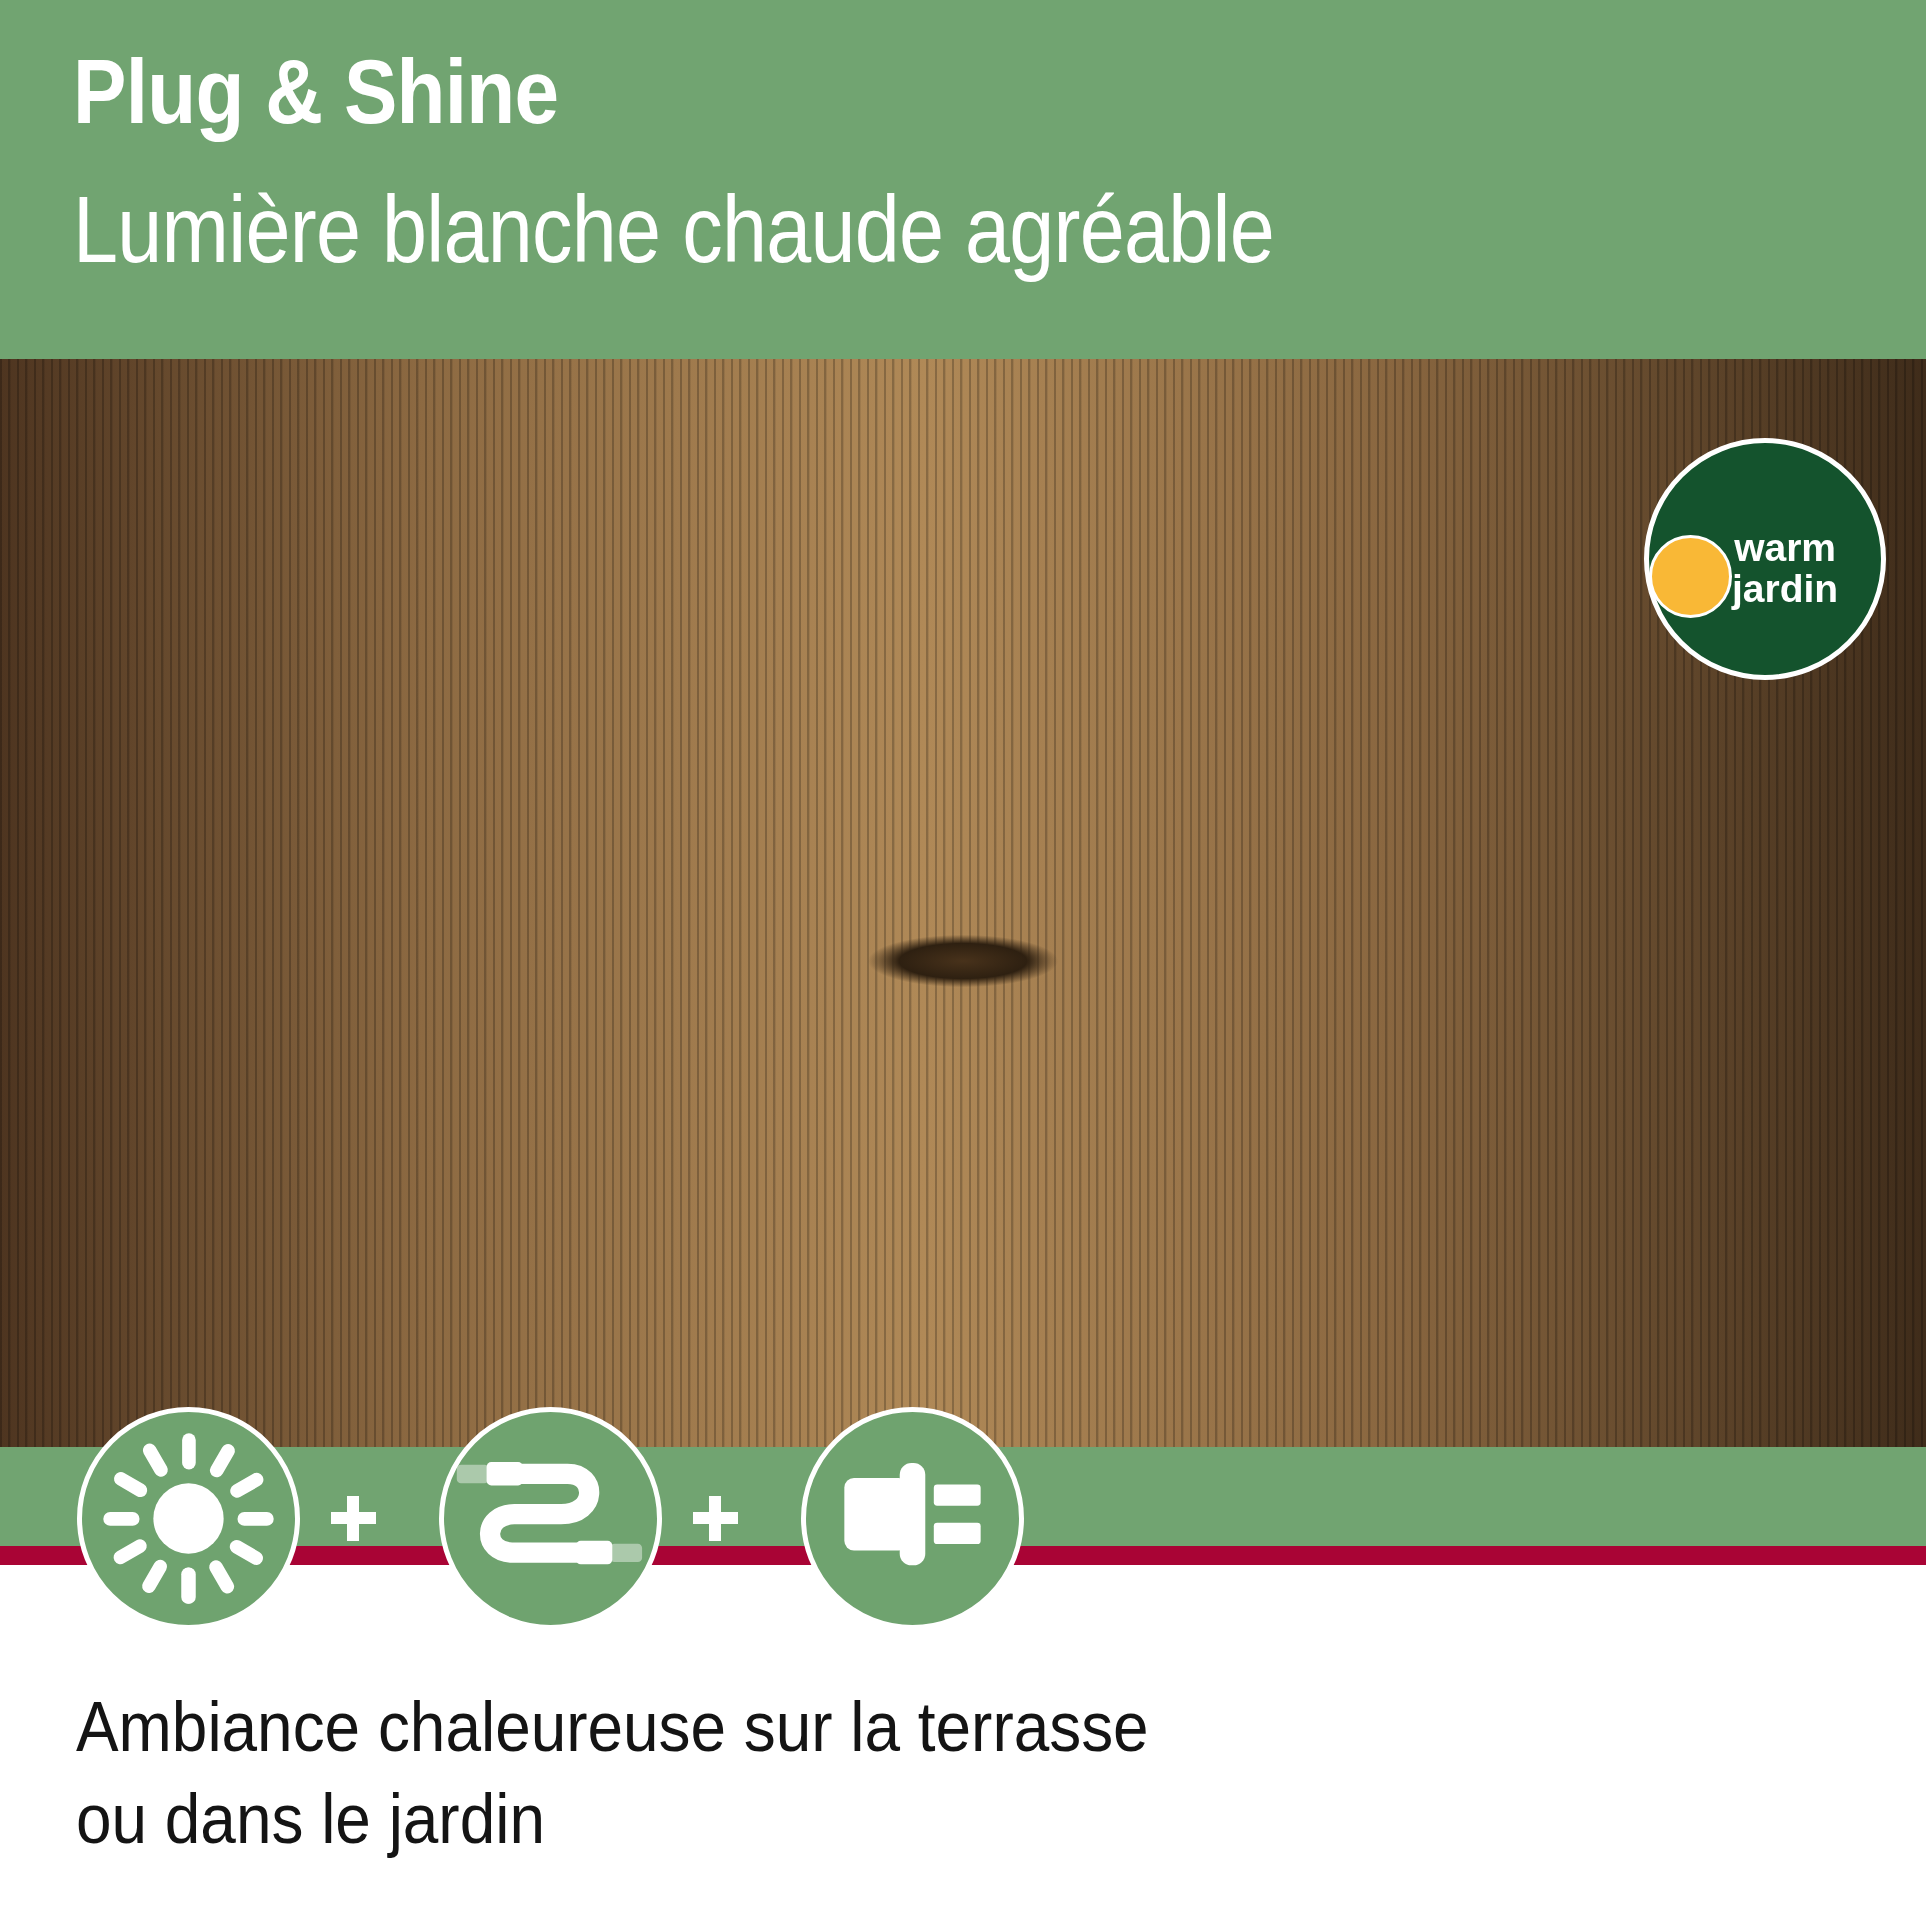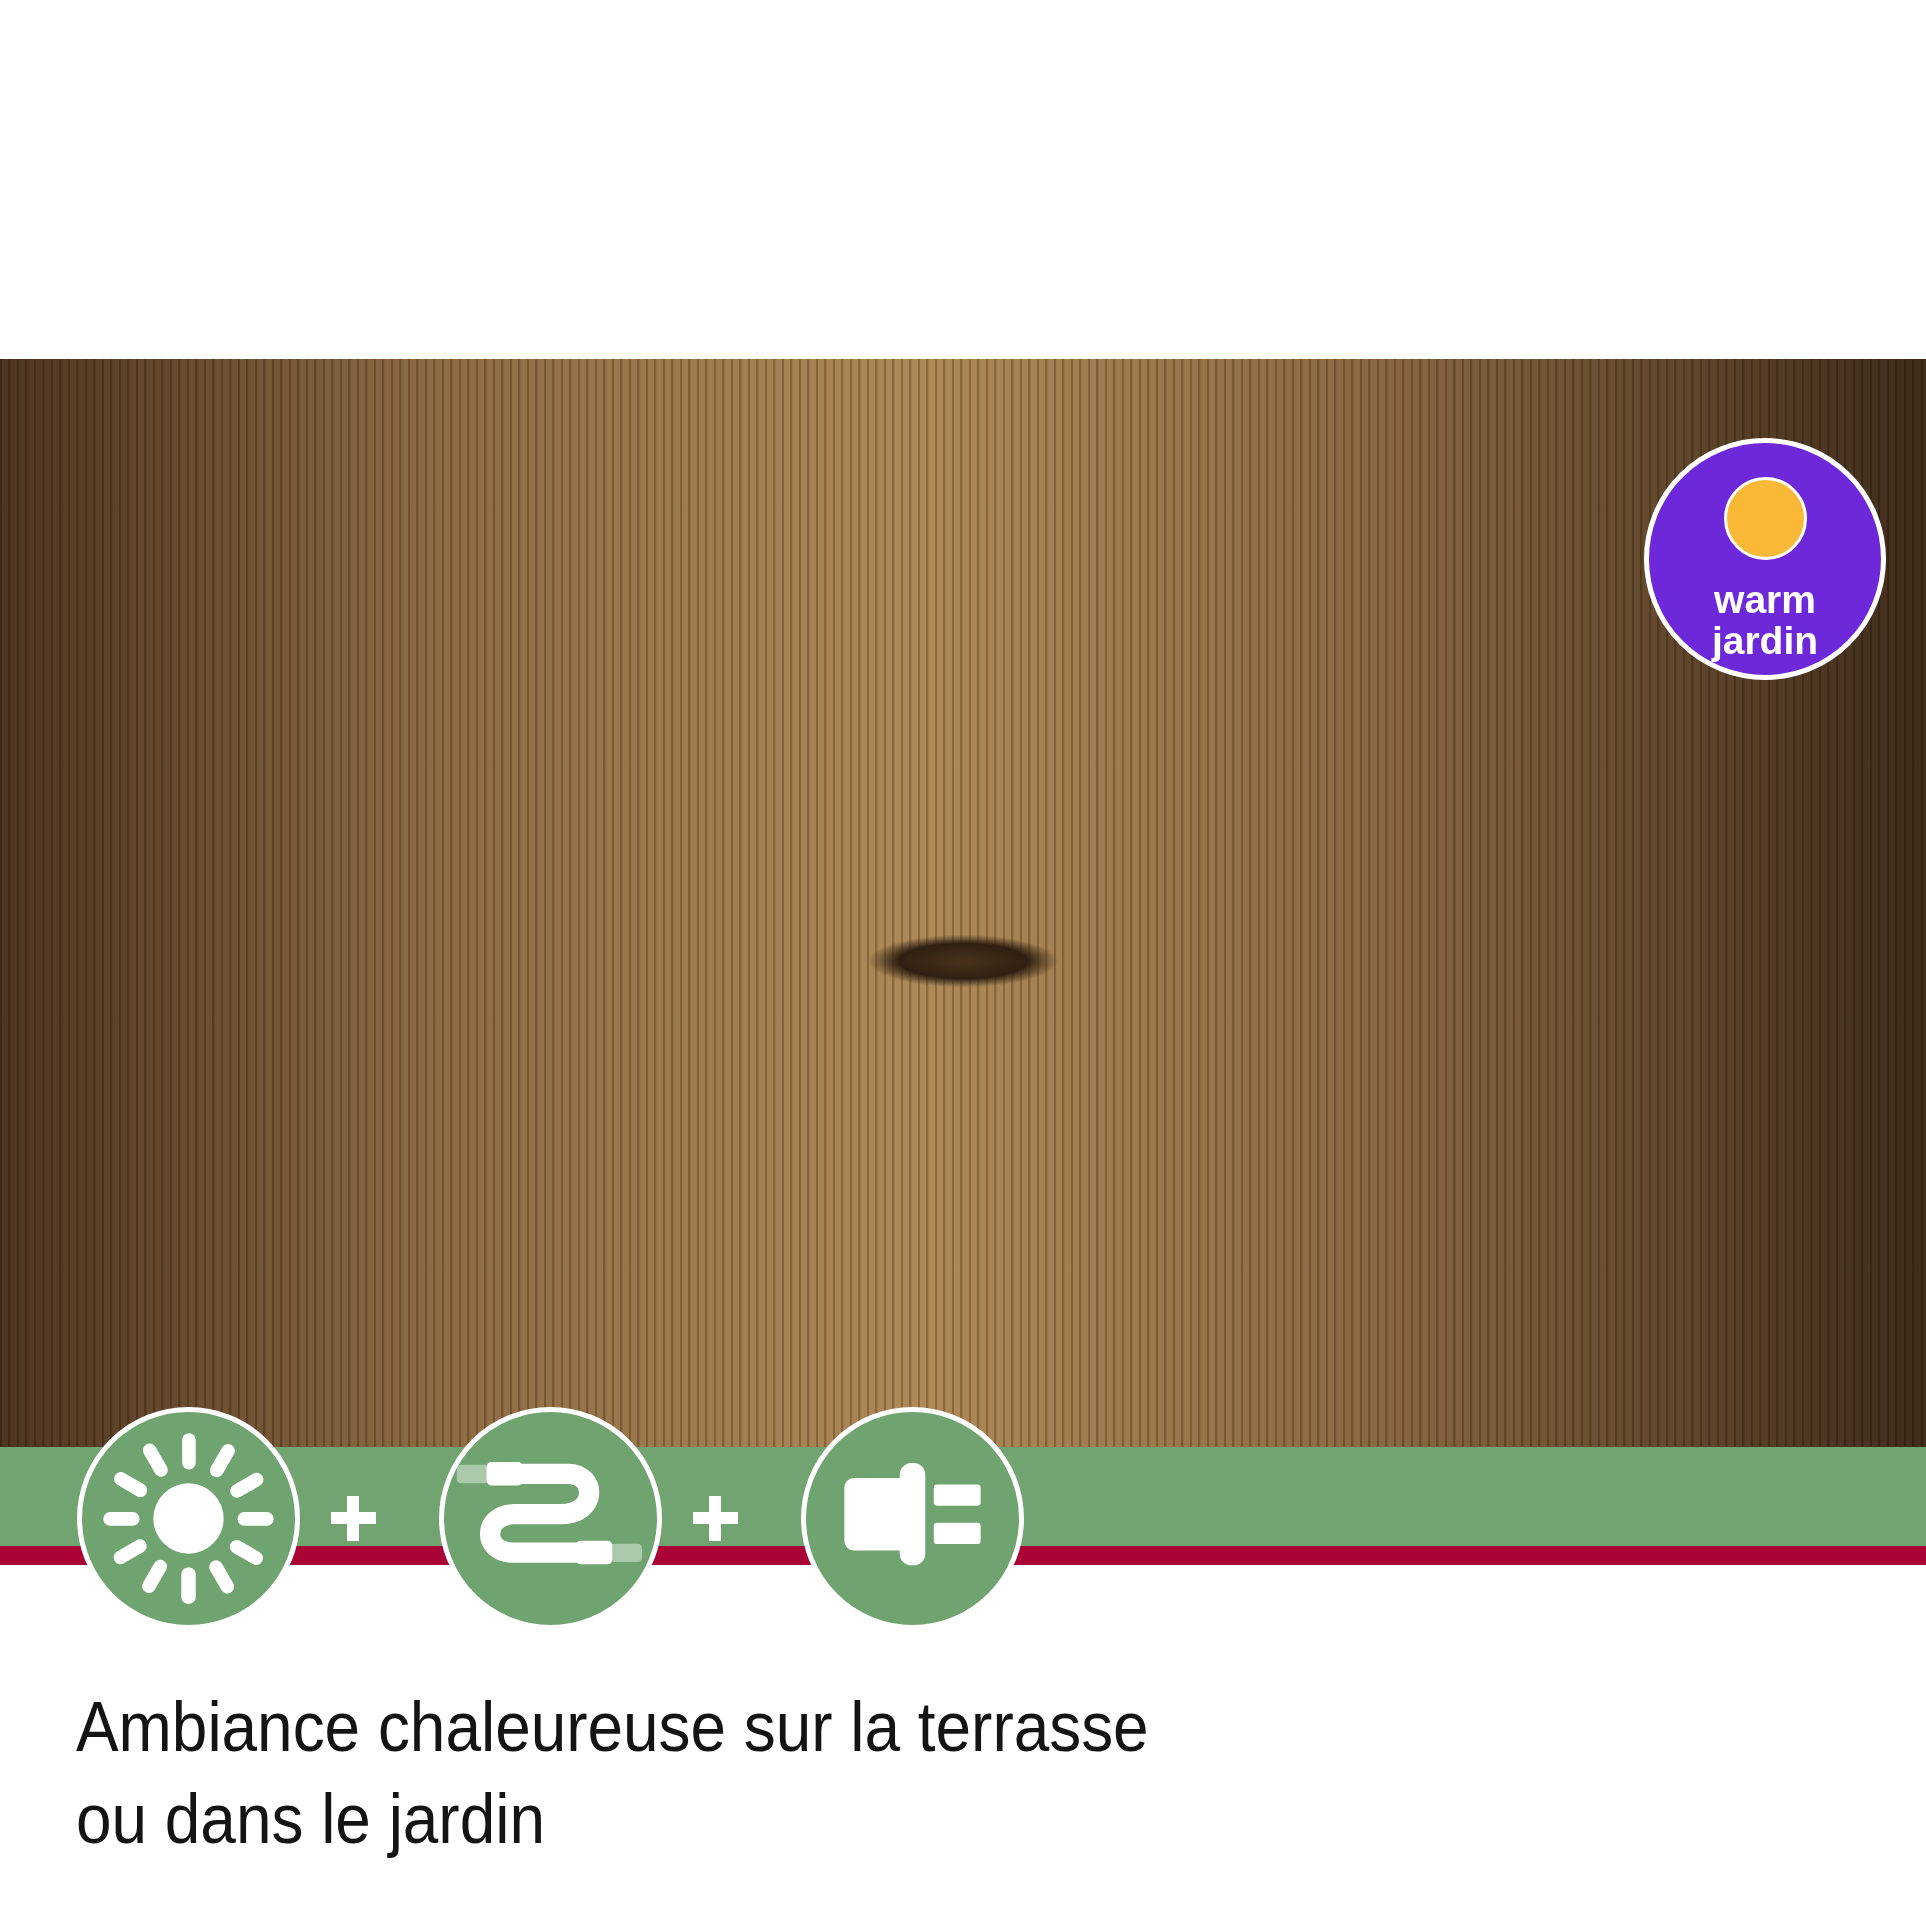--- a/index.html
+++ b/index.html
@@ -162,22 +162,22 @@
       radial-gradient(circle 3.9px at 1402px 270px, rgba(242,242,236,.85), rgba(255,255,255,0) 70%),
       radial-gradient(circle 5.4px at 601px 46px, rgba(226,196,40,.95), rgba(220,190,40,0) 70%),
       radial-gradient(circle 4.6px at 917px 27px, rgba(222,192,38,.9), rgba(220,190,40,0) 70%),
       radial-gradient(circle 5.4px at 948px 254px, rgba(226,196,40,.92), rgba(220,190,40,0) 70%),
       radial-gradient(circle 5.4px at 771px 378px, rgba(222,192,38,.9), rgba(220,190,40,0) 70%),
       radial-gradient(circle 4.6px at 1233px 362px, rgba(218,188,36,.85), rgba(220,190,40,0) 70%),
       radial-gradient(circle 4.6px at 1818px 231px, rgba(222,192,38,.8), rgba(220,190,40,0) 70%); }
 
   
   #badge { position:absolute; left:1644px; top:438px; width:242px; height:242px;
-    border-radius:50%; background:#6d28d9; border:5.4px solid #ffffff;
-    display:flex; flex-direction:column; align-items:center; }
+    border-radius:50%; background:#14532d; border:5.4px solid #ffffff;
+    display:flex; flex-direction:row; align-items:center; }
   #badge-dot { width:83px; height:83px; border-radius:50%; background:#f9b836;
     border:3.9px solid #ffffff; margin-top:34px; }
   #badge-text { margin-top:20px; text-align:center; color:#fff;
     font-size:39px; font-weight:700; line-height:1.04; }
 
   
   #band-green { position:absolute; left:0; top:1447px; width:1926px; height:99px;
     background:#71a471; }
   #band-red { position:absolute; left:0; top:1546px; width:1926px; height:18.5px;
     background:#a90435; }
@@ -201,20 +201,24 @@
   #caption { position:absolute; left:76px; top:1681px; width:1541px;
     font-size:71px; color:#141414; line-height:1.30; font-weight:400;
     transform:scaleX(.90); transform-origin:left top; }
   #caption div { white-space:nowrap; }
 </style>
 </head>
 <body>
 
 <div id="page">
 
+  <div id="header">
+    <div id="title">Plug &amp; Shine</div>
+    <div id="subtitle">Lumière blanche chaude agréable</div>
+  </div>
 
   <div id="photo">
     <div class="layer sky"></div>
     <div class="layer fence"></div>
     <div class="layer fence-shade"></div>
     <div class="layer hedge"></div>
     <div class="layer canopy"></div>
     <div class="layer canopy-tex"></div>
     <div class="layer canopy-dark"></div>
     <div class="layer bed"></div>

